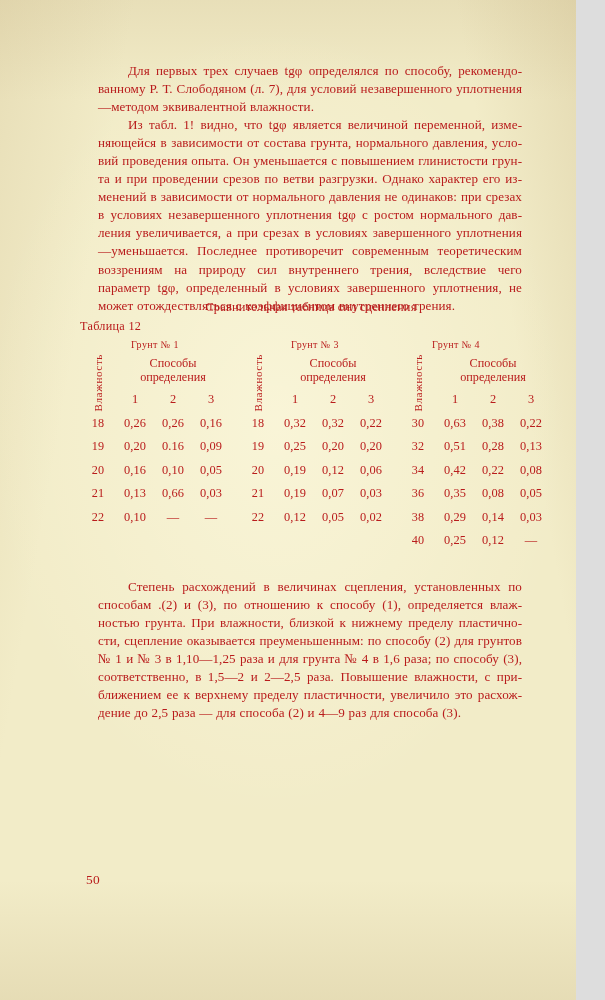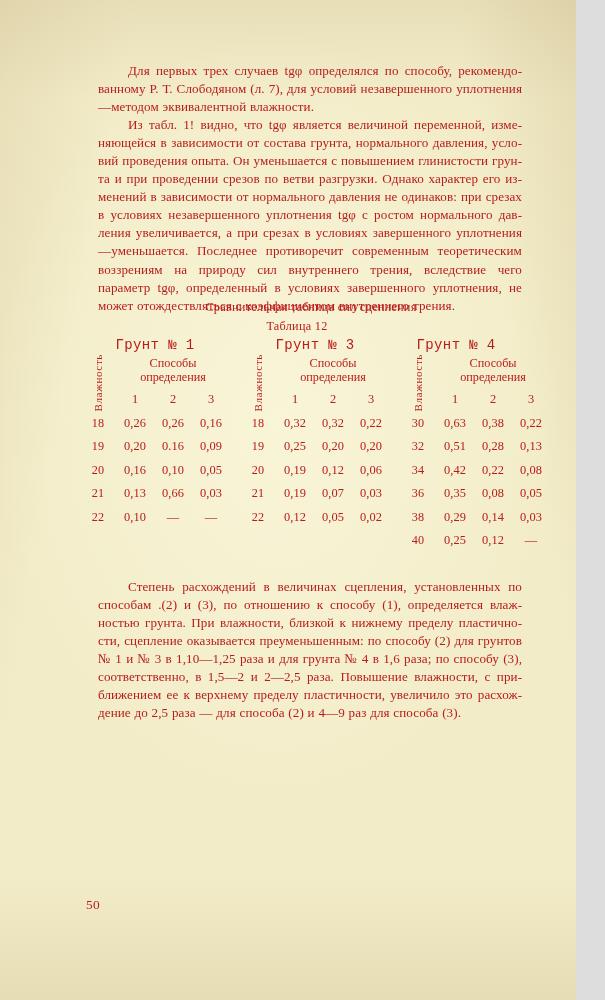--- a/index.html
+++ b/index.html
@@ -51,21 +51,21 @@
     width: 440px;
   }
   .tbl-caption {
     text-align: center;
     font-size: 12.4px;
     letter-spacing: 0.2px;
     margin: 0 0 4px 0;
     padding-left: 22px;
   }
   .tbl-number {
-    text-align: center;
+    text-align: left;
     font-size: 12.2px;
     margin: 0 0 2px 0;
     padding-right: 6px;
     letter-spacing: 0.3px;
   }
   table.cmp {
     border-collapse: collapse;
     width: 440px;
     font-size: 12.2px;
     table-layout: fixed;
@@ -76,25 +76,24 @@
     text-align: center;
     vertical-align: middle;
     border: 0;
   }
   .rule-top { border-top: 1.6px solid #3a2f1d; }
   .rule-thin-bot { border-bottom: 1px solid #3a2f1d; }
   .rule-bot { border-bottom: 1.4px solid #3a2f1d; }
   .vline-l { border-left: 1px solid #3a2f1d; }
 
   .grp-title {
-    font-size: 14px;
+    font-size: 10px;
     letter-spacing: 0.4px;
     height: 18px;
     line-height: 18px;
-    font-family: Liberation Mono, monospace;
   }
   .sposoby {
     font-size: 12.2px;
     line-height: 13.5px;
     height: 31px;
     padding-bottom: 1px;
   }
   .num-head {
     font-size: 12.4px;
     height: 22px;
@@ -123,21 +122,21 @@
   td.wet { font-size: 12.2px; }
   .b { font-weight: bold; margin-top: 40px; }
 
   .col-w { width: 36px; }
   .col-d { width: 38px; }
   .gap { width: 10px; }
 
   .page-num {
     position: absolute;
     left: 86px;
-    top: 897px;
+    top: 872px;
     font-size: 13.4px;
     letter-spacing: 0.4px;
   }
 </style>
 </head>
 <body>
 
 <div class="page">
   <div class="paper-tint"></div>
 

